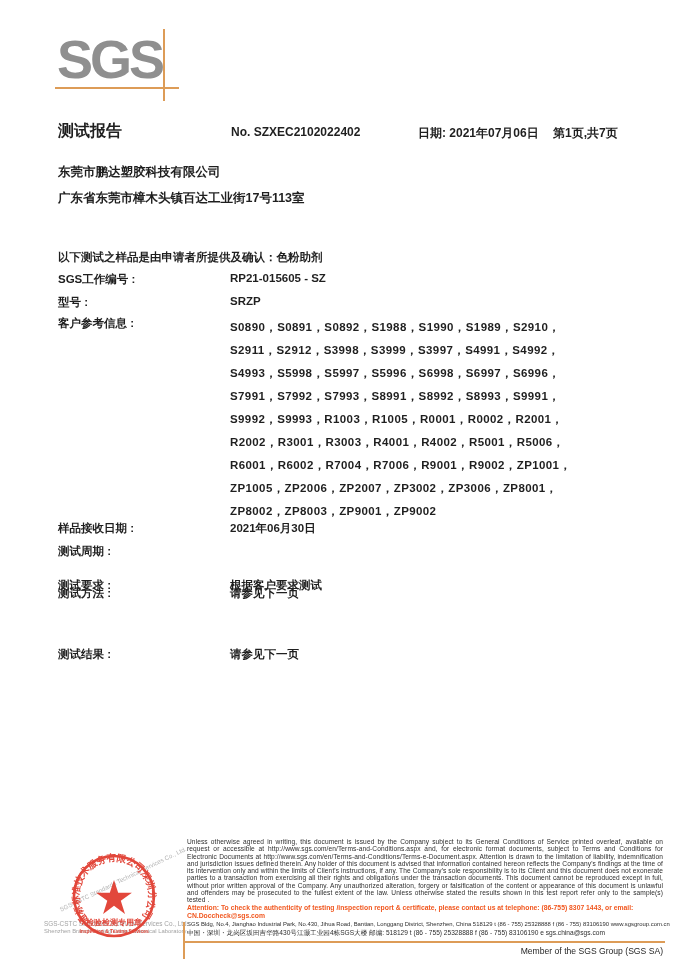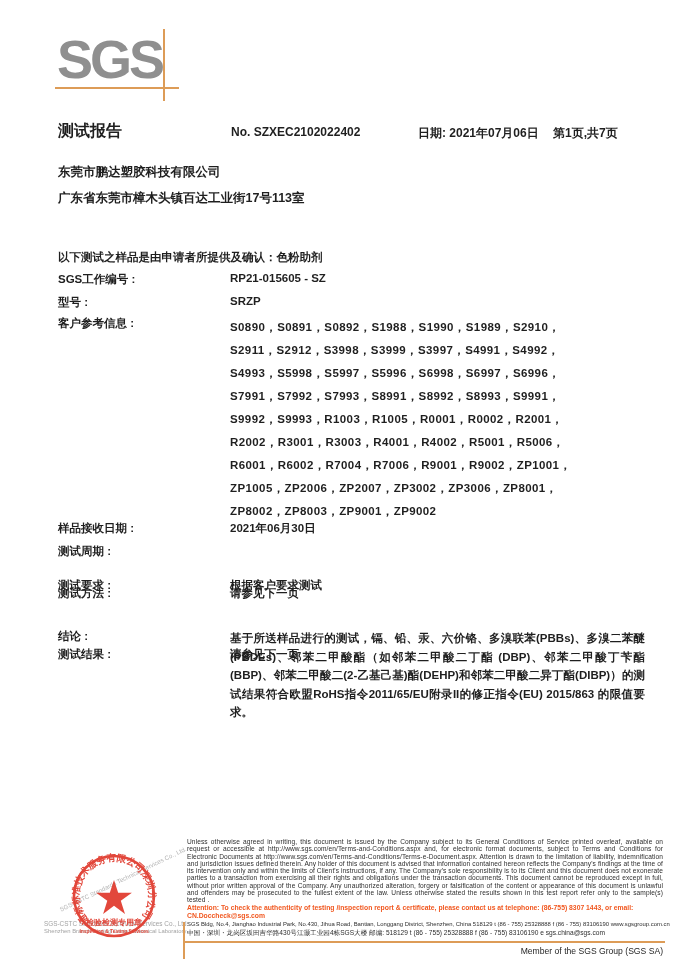--- a/index.html
+++ b/index.html
@@ -138,24 +138,20 @@
   <div class="row r-method">
     <span class="lbl">测试方法 :</span>
     <span class="val">请参见下一页</span>
   </div>
 
   <div class="row r-result">
     <span class="lbl">测试结果 :</span>
     <span class="val">请参见下一页</span>
   </div>
 
-  <div class="row r-conclusion">
-    <span class="lbl">结论 :</span>
-    <span class="val">基于所送样品进行的测试，镉、铅、汞、六价铬、多溴联苯(PBBs)、多溴二苯醚(PBDEs)、邻苯二甲酸酯（如邻苯二甲酸二丁酯 (DBP)、邻苯二甲酸丁苄酯(BBP)、邻苯二甲酸二(2-乙基己基)酯(DEHP)和邻苯二甲酸二异丁酯(DIBP)）的测试结果符合欧盟RoHS指令2011/65/EU附录II的修正指令(EU) 2015/863 的限值要求。</span>
-  </div>
 
   <div class="stamp-wrap">
     <div class="co-diag">SGS-CSTC Standards Technical Services Co., Ltd.</div>
     <div class="co-lines">
       <div class="co-line1">SGS-CSTC Standards Technical Services Co., Ltd.</div>
       <div class="co-line2">Shenzhen Branch Testing Center Chemical Laboratory</div>
     </div>
     <svg class="stamp-svg" width="112" height="104" viewBox="0 0 112 104">
       <circle cx="56" cy="52" r="40" fill="none" stroke="#e03a2d" stroke-width="2.6"></circle>
       <defs>

